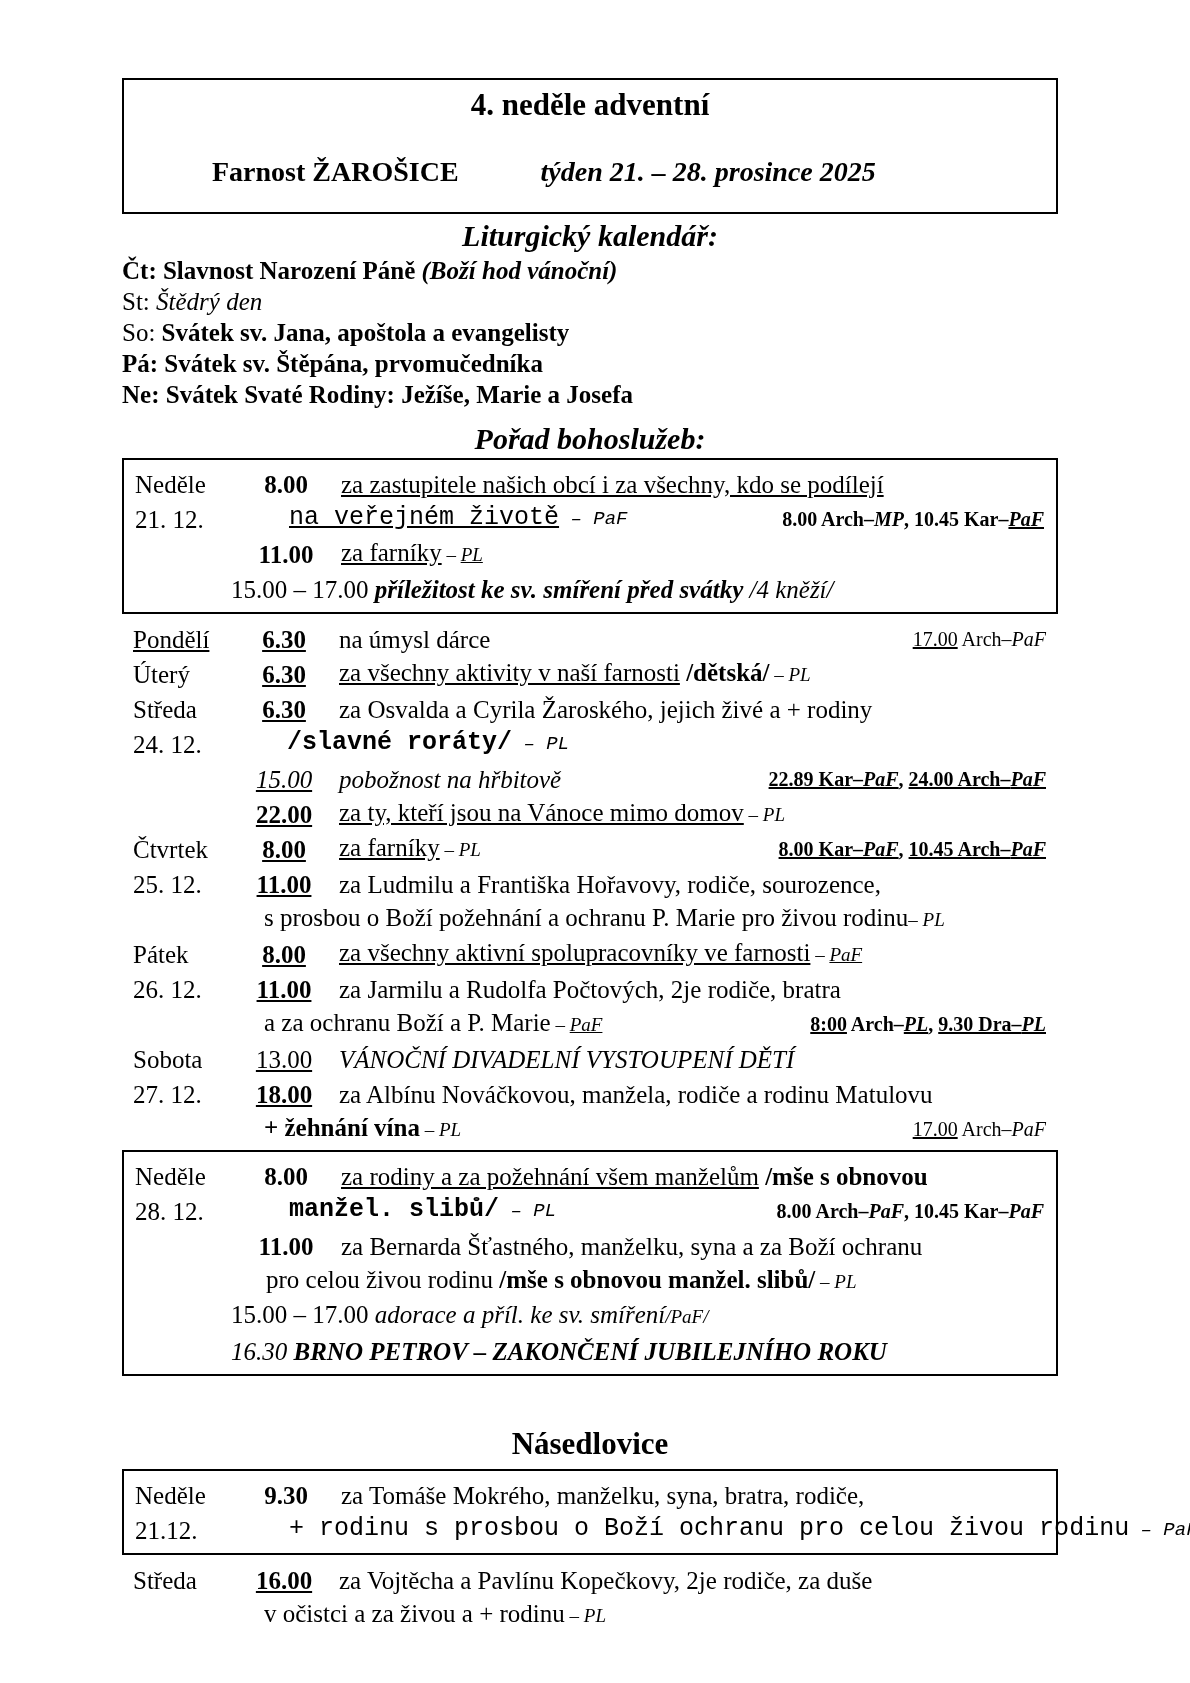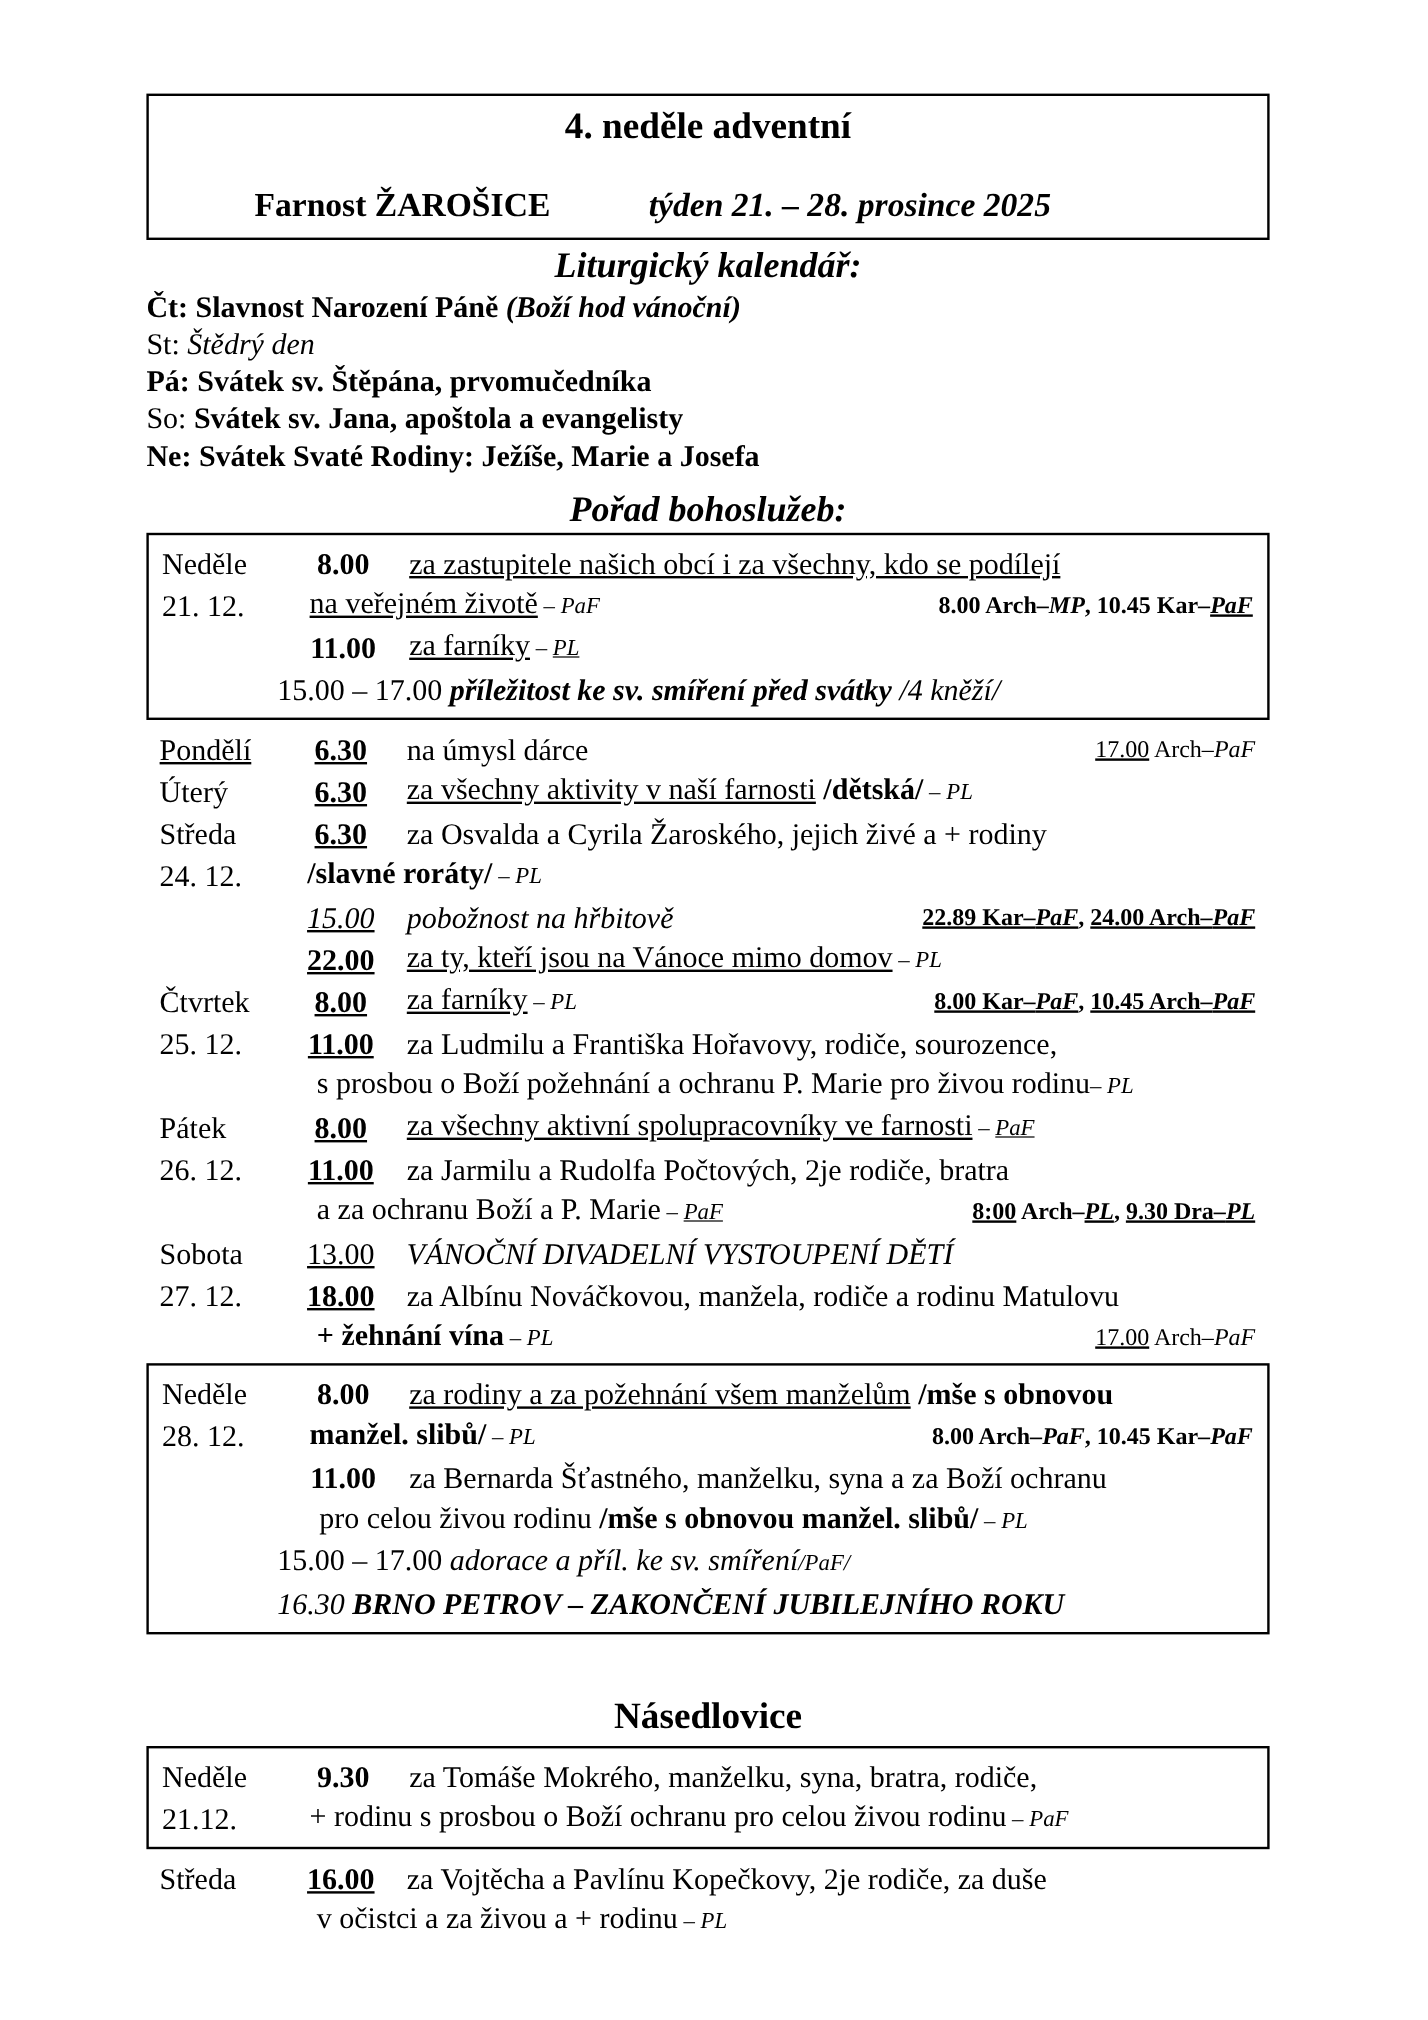--- a/index.html
+++ b/index.html
@@ -1,39 +1,39 @@
 <!DOCTYPE html>
 <html><head>
 <meta charset="utf-8">
 <style>
   html,body{margin:0;padding:0;background:#fff;}
   .page{position:relative;width:1190px;height:1683px;background:#ffffff;
         font-family:"Liberation Serif",serif;color:#000;overflow:hidden;}
   .content{position:absolute;left:122px;top:78px;width:936px;}
 
   
-  .hdr-box{border:2px solid #000;padding:5px 0 7px;}
+  .hdr-box{border:2px solid #000;padding:5px 0 21px;}
   .hdr-title{text-align:center;font-weight:bold;font-size:31px;line-height:40px;}
   .hdr-line2{display:flex;align-items:baseline;font-size:28px;line-height:38px;}
   .hdr-parish{font-weight:bold;margin-left:88px;}
   .hdr-week{font-weight:bold;font-style:italic;margin-left:82px;margin-top:28px;}
 
   .sec-head-c{text-align:center;font-weight:bold;font-style:italic;font-size:30px;
               line-height:38px;margin-top:3px;}
   .cal{font-size:25px;line-height:31px;}
   .cal-line{white-space:nowrap;}
   .city{font-weight:bold;font-size:31px;line-height:40px;margin-top:14px;margin-bottom:5px;}
 
   .box{border:2px solid #000;padding:7px 0 5px;}
   .row{display:flex;align-items:flex-end;padding:0 12px 0 11px;font-size:25px;
        line-height:35px;height:35px;white-space:nowrap;}
   .day{flex:0 0 96px;width:96px;}
   .time{flex:0 0 110px;width:110px;text-align:center;}
   .desc{flex:0 1 auto;min-width:0;}
-  .descB{margin-left:27px;}  
+  .descB{margin-left:58px;font-family:Liberation Mono, monospace;}  
   .descC{margin-left:131px;} 
   .descD{margin-left:96px;}  
   .ann{margin-left:auto;font-size:20px;}
 
   .b{font-weight:bold;}
   .i{font-style:italic;}
   .u{text-decoration:underline;}
   .tag{font-size:19px;font-style:italic;}
 
   .gap-after-box{height:7px;}
@@ -51,22 +51,22 @@
       <div class="hdr-line2">
         <span class="hdr-parish">Farnost ŽAROŠICE</span>
         <span class="hdr-week">týden 21. – 28. prosince 2025</span>
       </div>
     </div>
 
     <div class="sec-head-c">Liturgický kalendář:</div>
     <div class="cal">
       <div class="cal-line"><span class="sg b">Čt: </span><span class="sg b">Slavnost Narození Páně </span><span class="sg b i">(Boží hod vánoční)</span></div>
       <div class="cal-line"><span class="sg ">St: </span><span class="sg i">Štědrý den</span></div>
+      <div class="cal-line"><span class="sg ">So: </span><span class="sg b">Svátek sv. Jana, apoštola a evangelisty</span></div>
       <div class="cal-line"><span class="sg b">Pá: </span><span class="sg b">Svátek sv. Štěpána, prvomučedníka</span></div>
-      <div class="cal-line"><span class="sg ">So: </span><span class="sg b">Svátek sv. Jana, apoštola a evangelisty</span></div>
       <div class="cal-line"><span class="sg b">Ne: </span><span class="sg b">Svátek Svaté Rodiny: Ježíše, Marie a Josefa</span></div>
     </div>
 
     <div class="sec-head-c" style="margin-top:10px;">Pořad bohoslužeb:</div>
 
 
     <div class="box">
       <div class="row">
         <span class="day">Neděle</span>
         <span class="time b">8.00</span>

